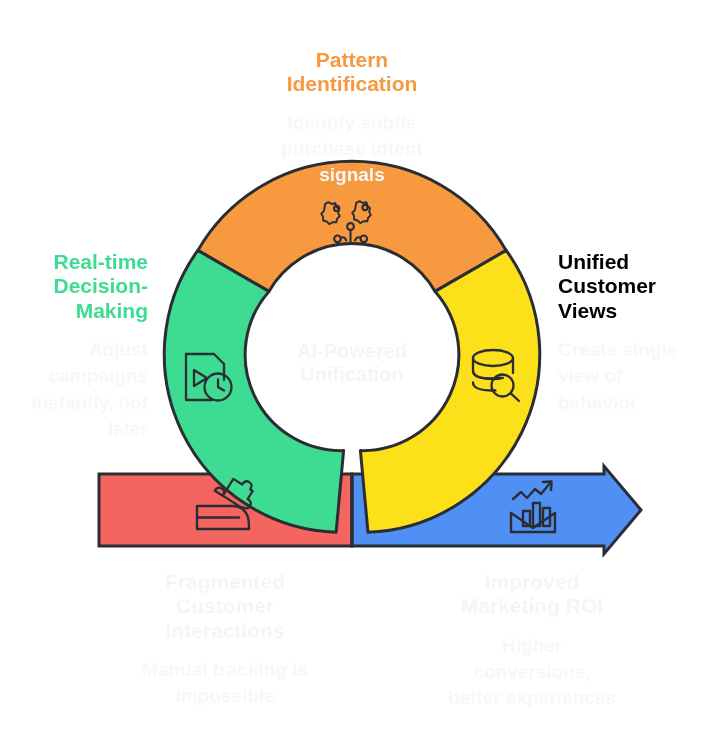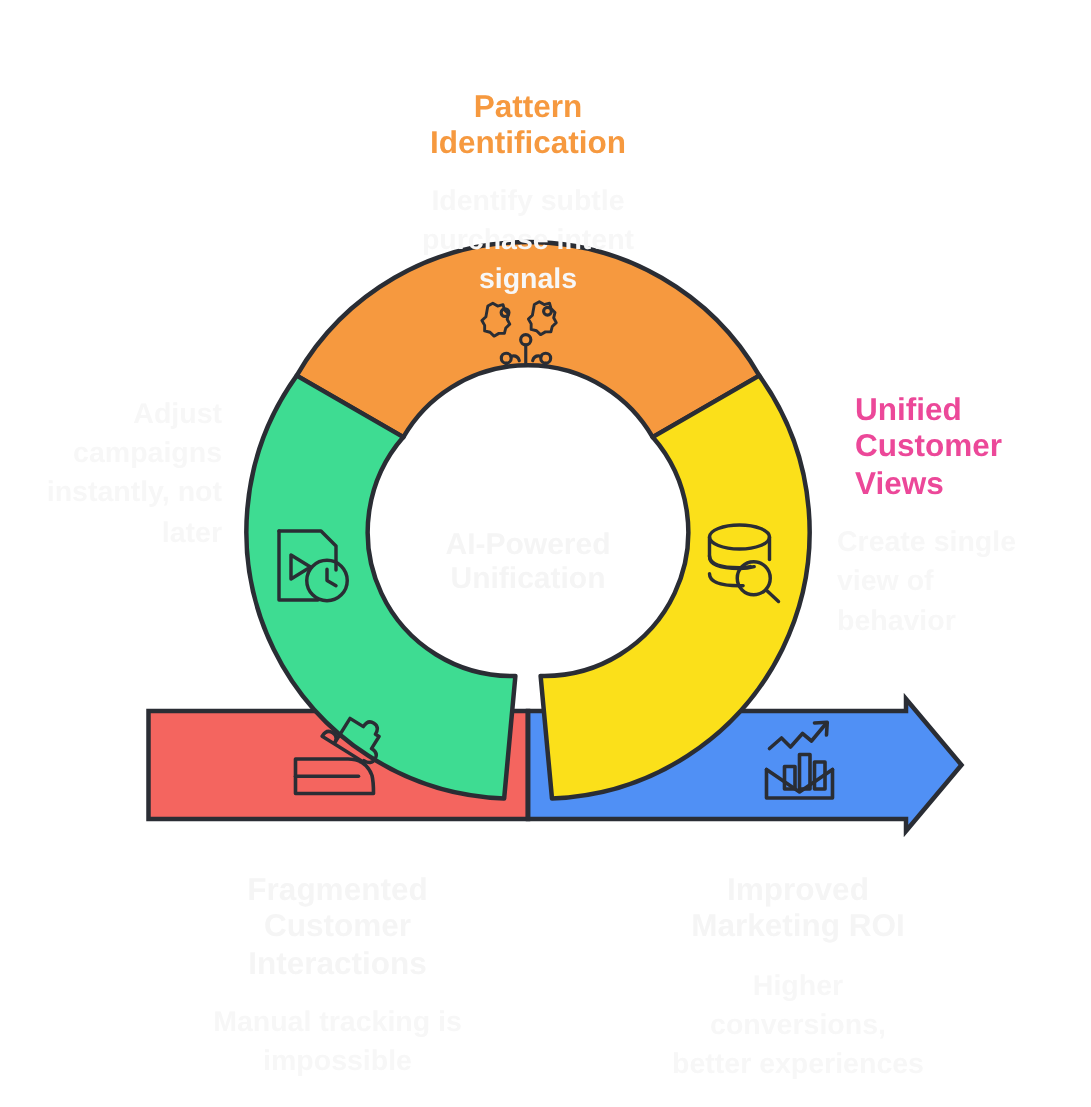--- a/index.html
+++ b/index.html
@@ -31,21 +31,21 @@
   }
 
   
   .label-block {
     position: absolute;
     line-height: 1.16;
   }
   .label-title {
     font-weight: bold;
     font-size: 21px;
-    margin: 12px;
+    margin: 0;
     white-space: pre-line;
   }
   .label-desc {
     font-size: 19px;
     font-weight: bold;
     margin: 0;
     color: #f7f7f7;
     line-height: 1.38;
     white-space: pre-line;
   }
@@ -73,21 +73,21 @@
   #block-realtime .label-title { color: #3EDC92; }
   #block-realtime .label-desc { margin-top: 14px; }
 
   
   #block-unified {
     left: 558px;
     top: 250px;
     width: 162px;
     text-align: left;
   }
-  #block-unified .label-title { color: #ec4899; }
+  #block-unified .label-title { color: #000000; }
   #block-unified .label-desc { margin-top: 14px; }
 
   
   #block-fragmented {
     left: 136px;
     top: 570px;
     width: 178px;
     text-align: center;
   }
   #block-fragmented .label-desc { margin-top: 14px; }
@@ -223,20 +223,23 @@
 
   <div class="label-block" id="block-pattern">
     <div class="label-title">Pattern
 Identification</div>
     <div class="label-desc">Identify subtle
 purchase intent
 signals</div>
   </div>
 
   <div class="label-block" id="block-realtime">
+    <div class="label-title">Real-time
+Decision-
+Making</div>
     <div class="label-desc">Adjust campaigns
 instantly, not later</div>
   </div>
 
   <div class="label-block" id="block-unified">
     <div class="label-title">Unified
 Customer
 Views</div>
     <div class="label-desc">Create single view of
 behavior</div>

